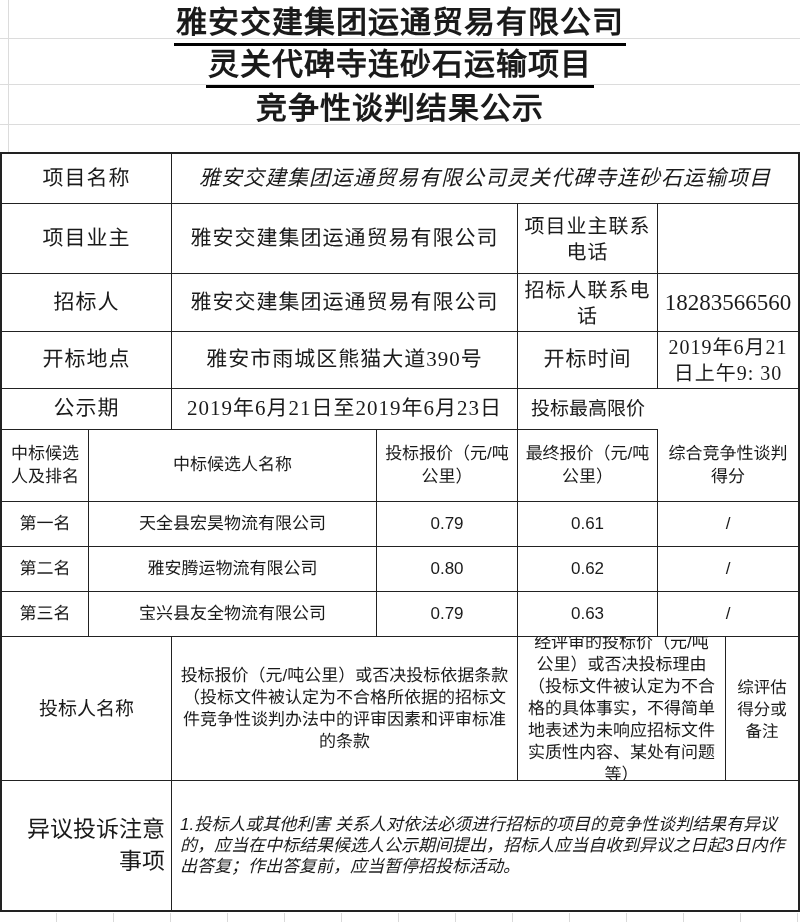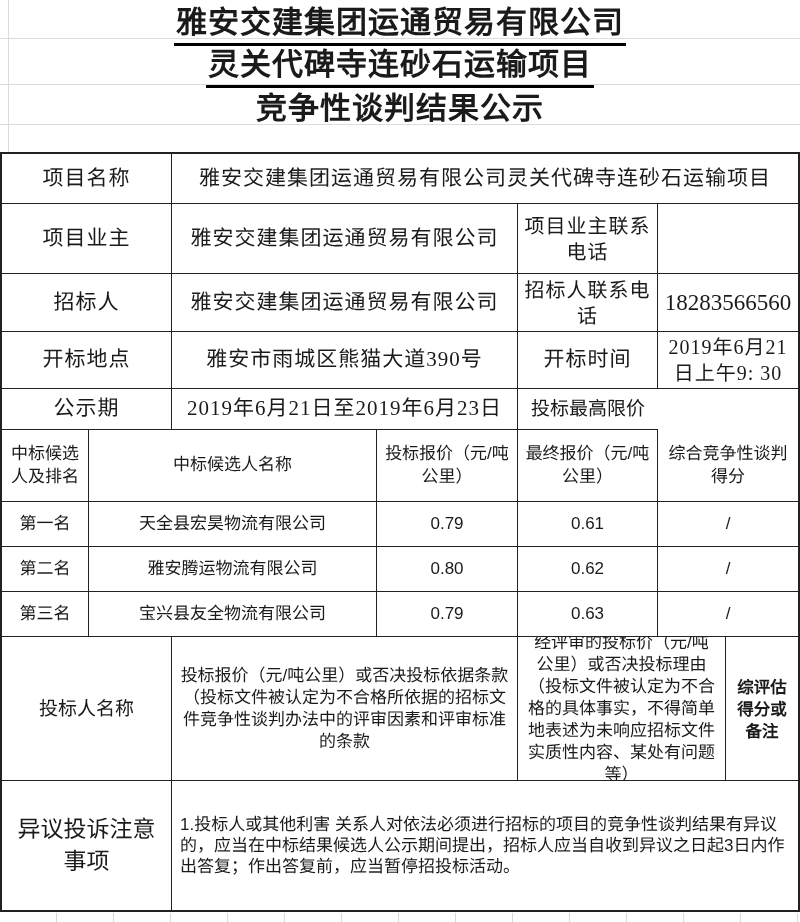--- a/index.html
+++ b/index.html
@@ -33,22 +33,22 @@
   .row{display:flex;box-sizing:border-box;}
   .c{
     box-sizing:border-box;border-right:1px solid #222222;border-bottom:1px solid #222222;
     display:flex;align-items:center;justify-content:center;
     text-align:center;overflow:hidden;padding:0 6px;
   }
   .c:last-child{border-right:none;}
   .row:last-child .c{border-bottom:none;}
 
   
-  .w170{width:170px;} .w346{width:346px;} .w140{width:140px;} .w626{width:626px;}
-  .w87{width:87px;}  .w288{width:288px;} .w141{width:141px;} .w208{width:208px;} .w72{width:72px;font-weight:bold;}
+  .w170{width:170px;text-align:right;} .w346{width:346px;} .w140{width:140px;} .w626{width:626px;font-style:italic;}
+  .w87{width:87px;}  .w288{width:288px;} .w141{width:141px;} .w208{width:208px;} .w72{width:72px;}
   
   .h50{height:50px;} .h70{height:70px;} .h58{height:58px;} .h57{height:57px;}
   .h41{height:41px;} .h72r{height:72px;} .h45{height:45px;} .h144{height:144px;} .h129{height:129px;}
 
   
   .fserif{font-family:"Liberation Serif",serif;font-size:21px;letter-spacing:1px;line-height:1.3;}
   .fsans{font-family:"Liberation Sans",sans-serif;font-size:17px;line-height:1.35;}
   .fz23{font-size:23px;letter-spacing:0;}
   .fz20{font-size:20px;}
   .fz19{font-size:19px;letter-spacing:0;}

